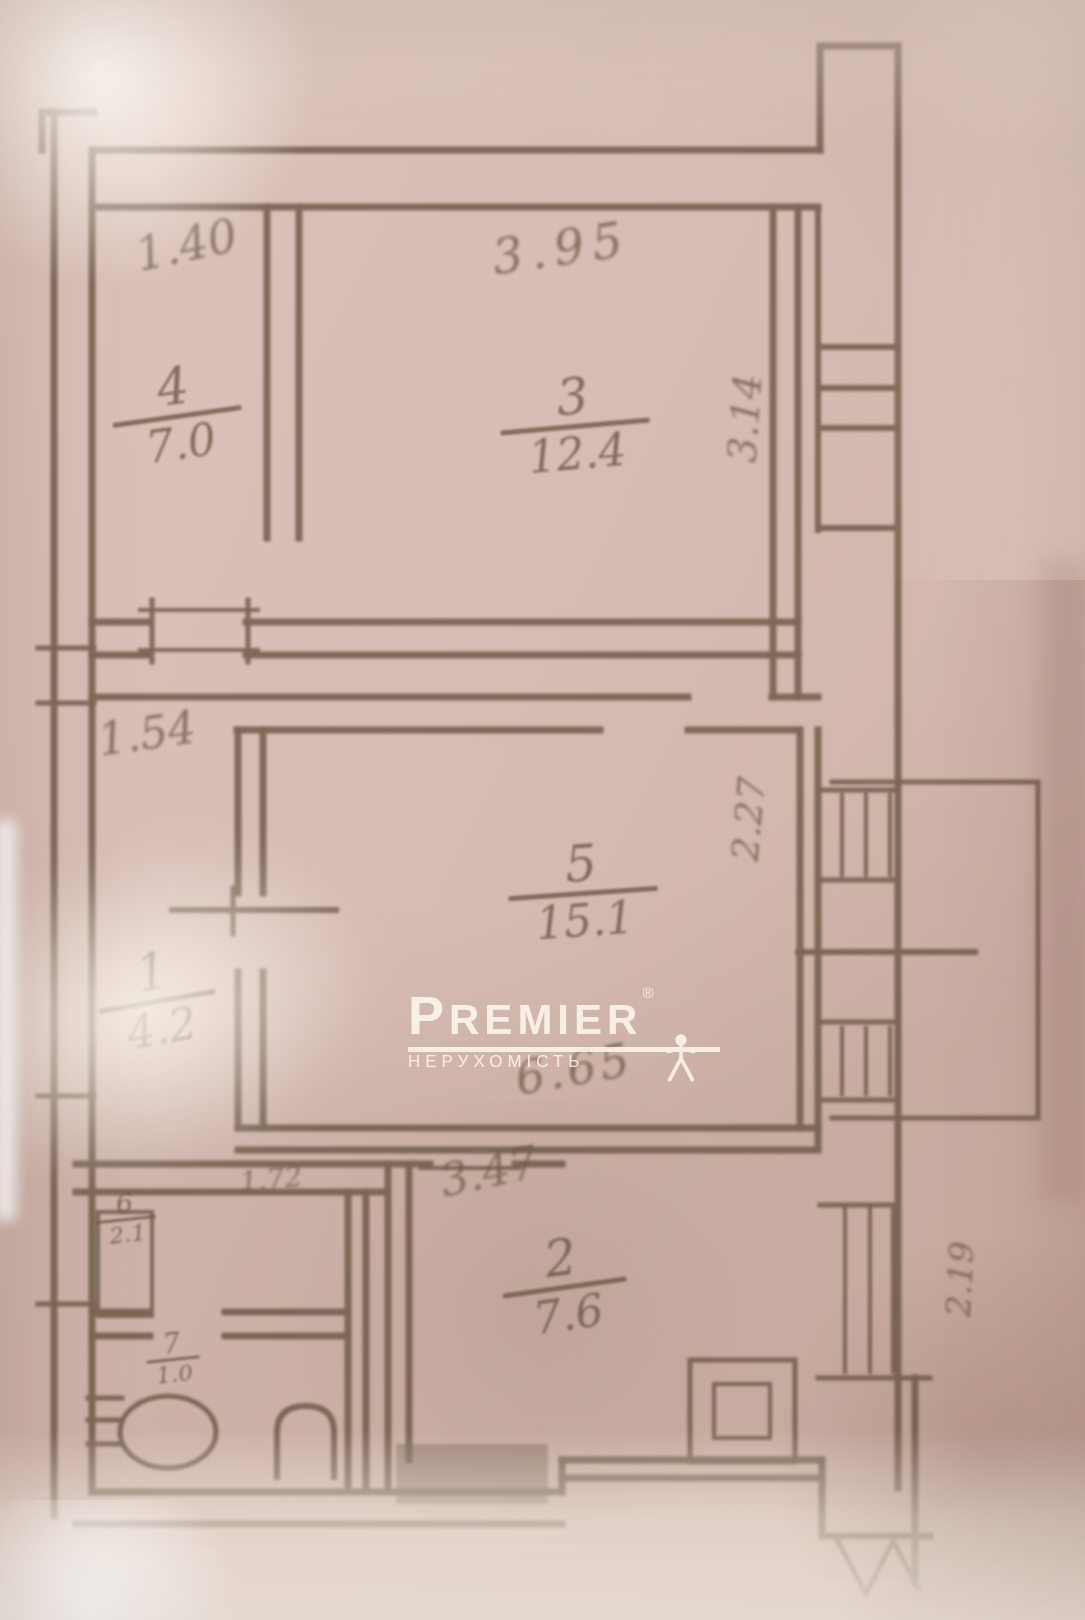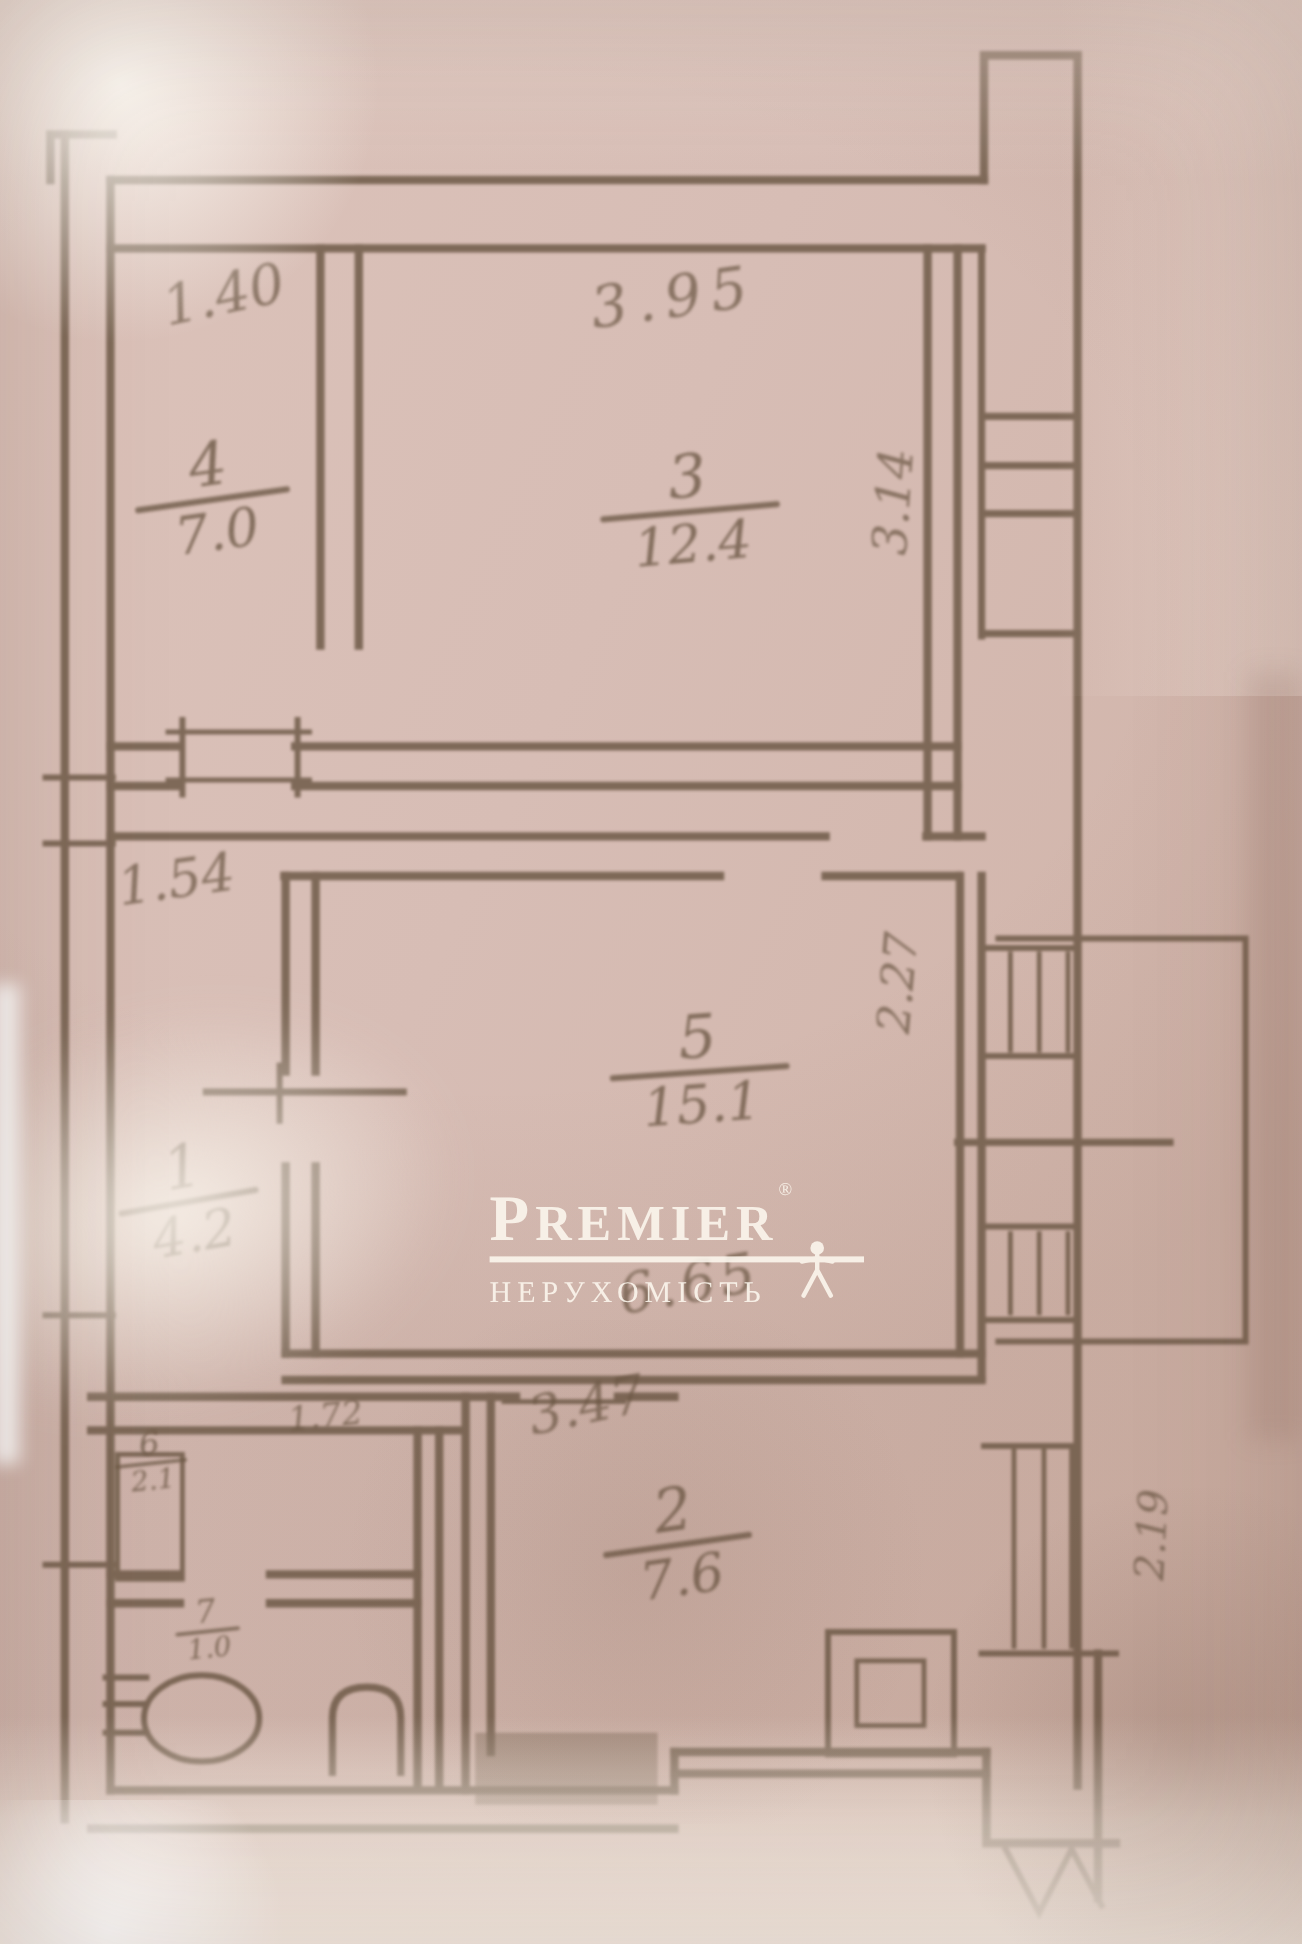--- a/index.html
+++ b/index.html
@@ -26,27 +26,27 @@
   .frac .bar{align-self:stretch;height:5px;background:var(--ink);border-radius:2px;margin:4px 0 3px;}
   .frac .den{font-size:44px;}
   .frac.small .num{font-size:27px;}
   .frac.small .bar{height:3px;margin:2px 0;}
   .frac.small .den{font-size:23px;}
 
   .dim{position:absolute;color:var(--ink);font-style:italic;filter:blur(1.4px);
        opacity:.72;white-space:nowrap;line-height:1;}
 
   .wm{position:absolute;left:408px;top:988px;width:312px;color:var(--wm);
-      filter:blur(.6px);opacity:.88;font-family:Liberation Serif, serif;}
+      filter:blur(.6px);opacity:.88;font-family:Liberation Sans, sans-serif;}
   .wm-top{display:flex;align-items:flex-start;}
   .wm-brand{font-weight:bold;font-size:42px;letter-spacing:5px;line-height:1;}
   .wm-brand::first-letter{font-size:54px;}
   .wm-reg{font-size:15px;margin-top:-4px;}
   .wm-line{height:5px;background:var(--wm);margin-top:5px;}
-  .wm-sub{font-size:25px;letter-spacing:5px;margin-top:12px;}
+  .wm-sub{font-size:17px;letter-spacing:5px;margin-top:0;}
   .wm-figure{position:absolute;right:22px;top:44px;}
 
   .fx{position:absolute;pointer-events:none;}
   .fx-top{left:0;top:0;width:1085px;height:150px;background:linear-gradient(180deg, rgba(236,220,212,.5), rgba(236,220,212,0));}
   .fx-tl{left:-140px;top:-160px;width:480px;height:460px;background:radial-gradient(circle, rgba(253,250,244,.95) 0%, rgba(253,250,244,0) 65%);}
   .fx-band{left:-200px;top:780px;width:680px;height:460px;background:radial-gradient(ellipse 50% 50% at 50% 50%, rgba(251,246,238,.88), rgba(251,246,238,0) 72%);transform:rotate(-14deg);filter:blur(18px);}
   .fx-ledge{left:-6px;top:820px;width:22px;height:400px;background:rgba(255,255,255,.92);filter:blur(7px);}
   .fx-bottom{left:0;top:1430px;width:1085px;height:190px;background:linear-gradient(180deg, rgba(248,241,232,0) 0%, rgba(248,241,232,.55) 45%, rgba(252,246,238,.85) 100%);}
   .fx-bl{left:-90px;top:1500px;width:360px;height:220px;background:radial-gradient(circle, rgba(255,255,255,.95), rgba(255,255,255,0) 70%);}
   .fx-tr{left:880px;top:-40px;width:260px;height:620px;background:linear-gradient(90deg, rgba(242,228,220,0), rgba(244,230,222,.5));}

